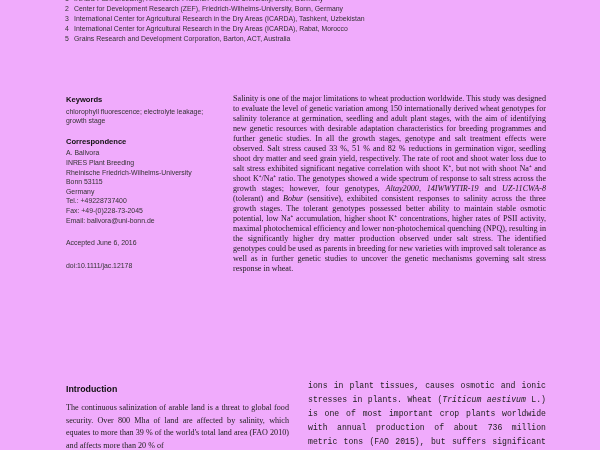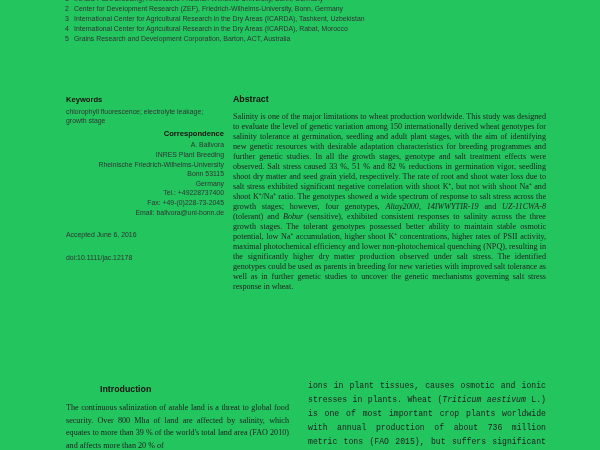--- a/index.html
+++ b/index.html
@@ -1,17 +1,17 @@
 <!DOCTYPE html>
 <html><head>
 <meta charset="utf-8">
 <style>
   html,body{margin:0;padding:0;background:#ffffff;}
   #page{
-    position:relative;width:600px;height:450px;background:#22c55e;
+    position:relative;width:600px;height:450px;background:#f0abfc;
     overflow:hidden;
     font-family:"Liberation Sans",sans-serif;
     color:#2b2b2b;
     filter:blur(0.3px);
   }
   .italic{font-style:italic;}
 
   
   #affiliations{
     position:absolute;left:65px;top:-6px;width:480px;
@@ -22,42 +22,42 @@
   .aff-text{flex:1;}
 
   
   #sidebar{
     position:absolute;left:66px;top:95px;width:158px;
     font-size:6.9px;line-height:9.6px;color:#333;
   }
   .side-heading{
     font-weight:bold;font-size:7.6px;color:#111;margin-bottom:2px;
   }
-  .corr-block{margin-top:3px;text-align:right;}
+  .corr-block{margin-top:11px;}
   .accepted-line{margin-top:13px;}
   .doi-line{margin-top:13px;}
 
   
   #abstract-col{
     position:absolute;left:233px;top:94px;width:313px;
   }
   #abstract-heading{
     font-weight:bold;font-size:8.8px;color:#111;margin-bottom:8px;
     font-family:"Liberation Sans",sans-serif;
   }
   #abstract-body{
     font-family:"Liberation Serif",serif;
     font-size:8.15px;line-height:10px;color:#222;
     text-align:justify;
   }
 
   
   #intro-heading{
     position:absolute;left:66px;top:384px;
-    font-weight:bold;font-size:8.8px;color:#111;margin-left:34px;
+    font-weight:bold;font-size:8.8px;color:#111;
   }
   #intro-col-left{
     position:absolute;left:66px;top:402px;width:223px;
     font-family:"Liberation Serif",serif;
     font-size:8.15px;line-height:12.5px;color:#222;text-align:justify;
   }
   #intro-col-right{
     position:absolute;left:308px;top:379px;width:238px;
     font-family:Liberation Mono, monospace;
     font-size:8.15px;line-height:14px;color:#222;text-align:justify;
@@ -107,21 +107,20 @@
           <div class="corr-line">Fax: +49-(0)228-73-2045</div>
           <div class="corr-line">Email: ballvora@uni-bonn.de</div>
         </div>
     </div>
 
     <div class="accepted-line">Accepted June 6, 2016</div>
     <div class="doi-line">doi:10.1111/jac.12178</div>
   </div>
 
   <div id="abstract-col">
-    <div id="abstract-heading">Abstract</div>
     <div id="abstract-body"><span>Salinity is one of the major limitations to wheat production worldwide. This study was designed to evaluate the level of genetic variation among 150 internationally derived wheat genotypes for salinity tolerance at germination, seedling and adult plant stages, with the aim of identifying new genetic resources with desirable adaptation characteristics for breeding programmes and further genetic studies. In all the growth stages, genotype and salt treatment effects were observed. Salt stress caused 33 %, 51 % and 82 % reductions in germination vigor, seedling shoot dry matter and seed grain yield, respectively. The rate of root and shoot water loss due to salt stress exhibited significant negative correlation with shoot K⁺, but not with shoot Na⁺ and shoot K⁺/Na⁺ ratio. The genotypes showed a wide spectrum of response to salt stress across the growth stages; however, four genotypes, </span><span class="italic">Altay2000</span><span>, </span><span class="italic">14IWWYTIR-19</span><span> and </span><span class="italic">UZ-11CWA-8</span><span> (tolerant) and </span><span class="italic">Bobur</span><span> (sensitive), exhibited consistent responses to salinity across the three growth stages. The tolerant genotypes possessed better ability to maintain stable osmotic potential, low Na⁺ accumulation, higher shoot K⁺ concentrations, higher rates of PSII activity, maximal photochemical efficiency and lower non-photochemical quenching (NPQ), resulting in the significantly higher dry matter production observed under salt stress. The identified genotypes could be used as parents in breeding for new varieties with improved salt tolerance as well as in further genetic studies to uncover the genetic mechanisms governing salt stress response in wheat.</span></div>
   </div>
 
   <div id="intro-heading">Introduction</div>
   <div id="intro-col-left"><span>The continuous salinization of arable land is a threat to global food security. Over 800 Mha of land are affected by salinity, which equates to more than 39 % of the world's total land area (FAO 2010) and affects more than 20 % of</span></div>
   <div id="intro-col-right"><span>ions in plant tissues, causes osmotic and ionic stresses in plants. Wheat (</span><span class="italic">Triticum aestivum</span><span> L.) is one of most important crop plants worldwide with annual production of about 736 million metric tons (FAO 2015), but suffers significant grain yield losses due to soil salinity. Although, there are several strategies to increase wheat production in</span></div>
 
 </div>
 
 </body></html>

